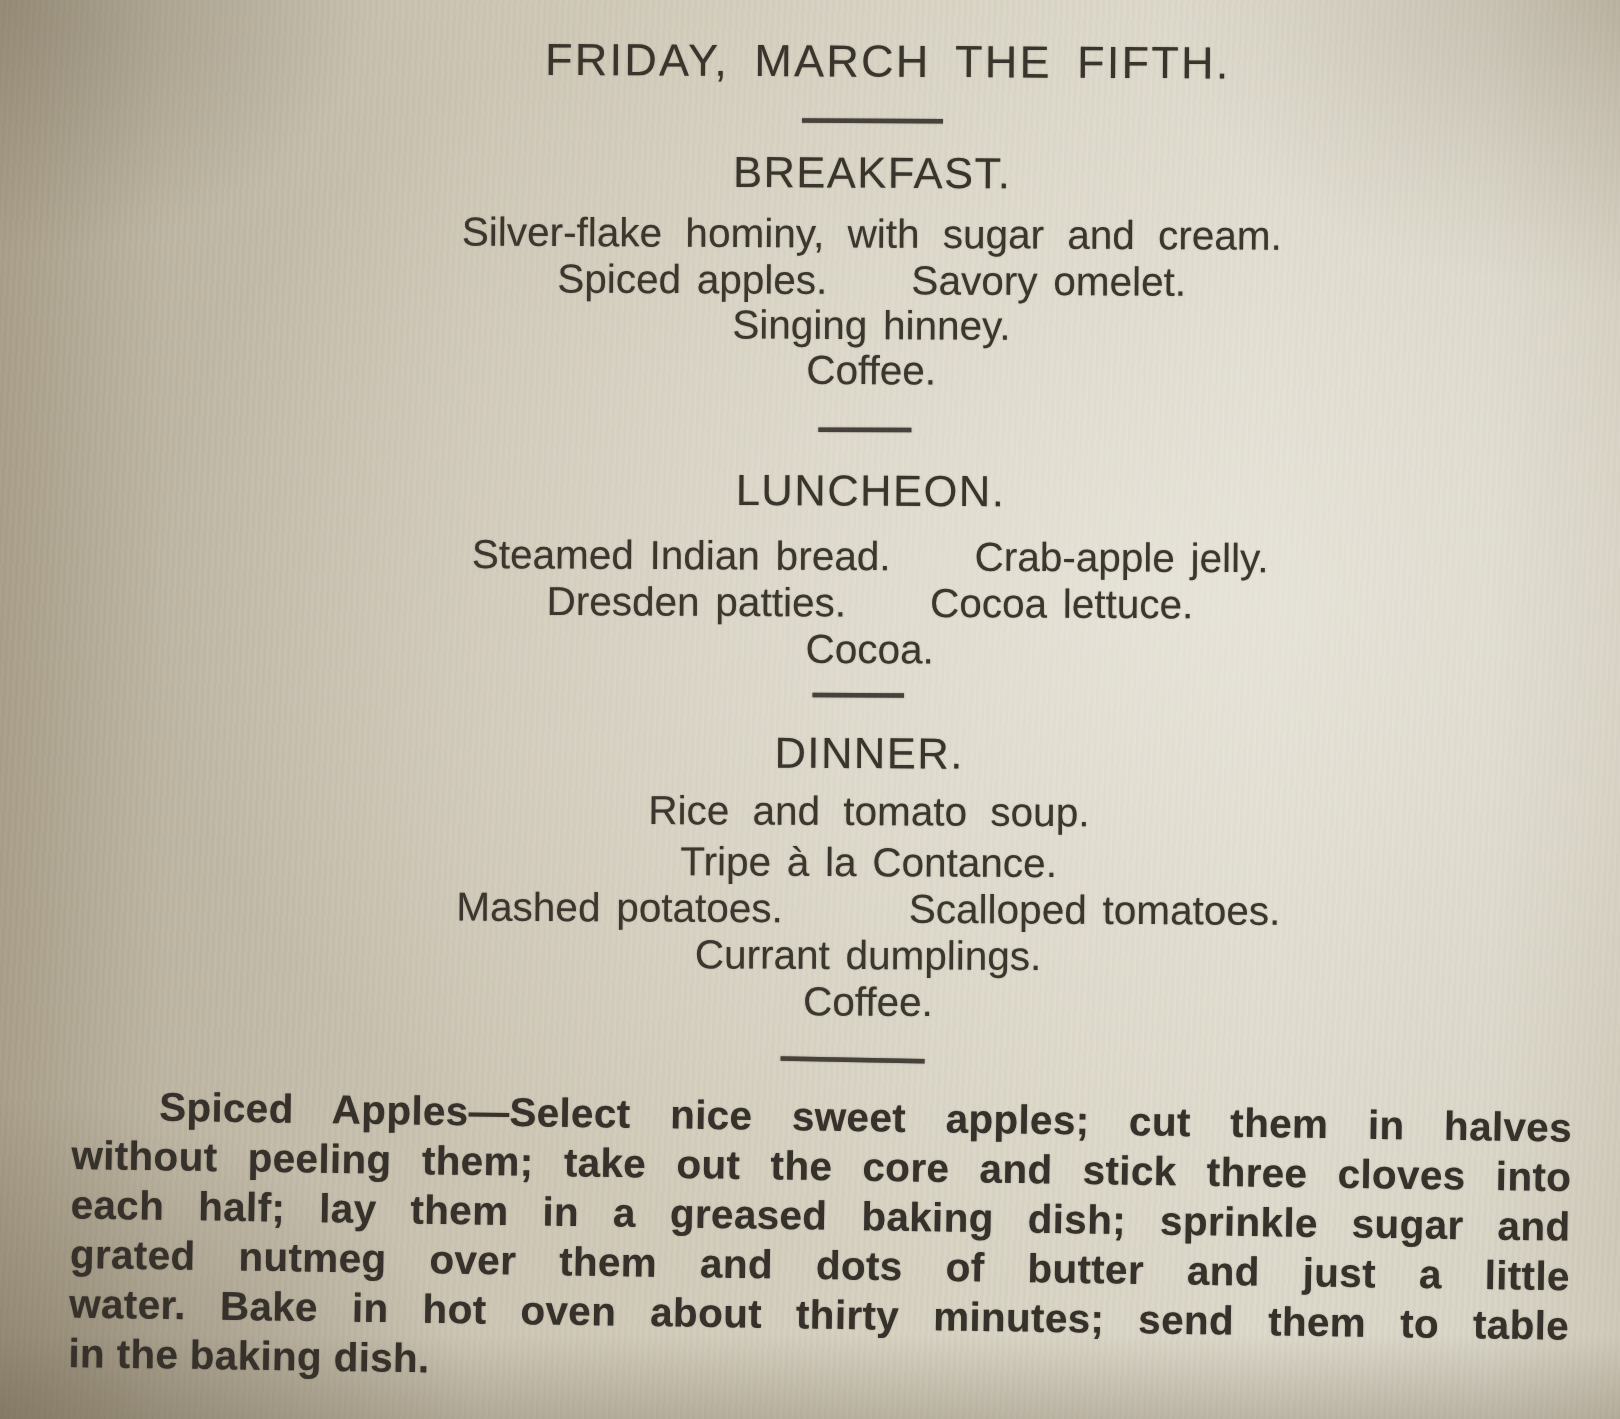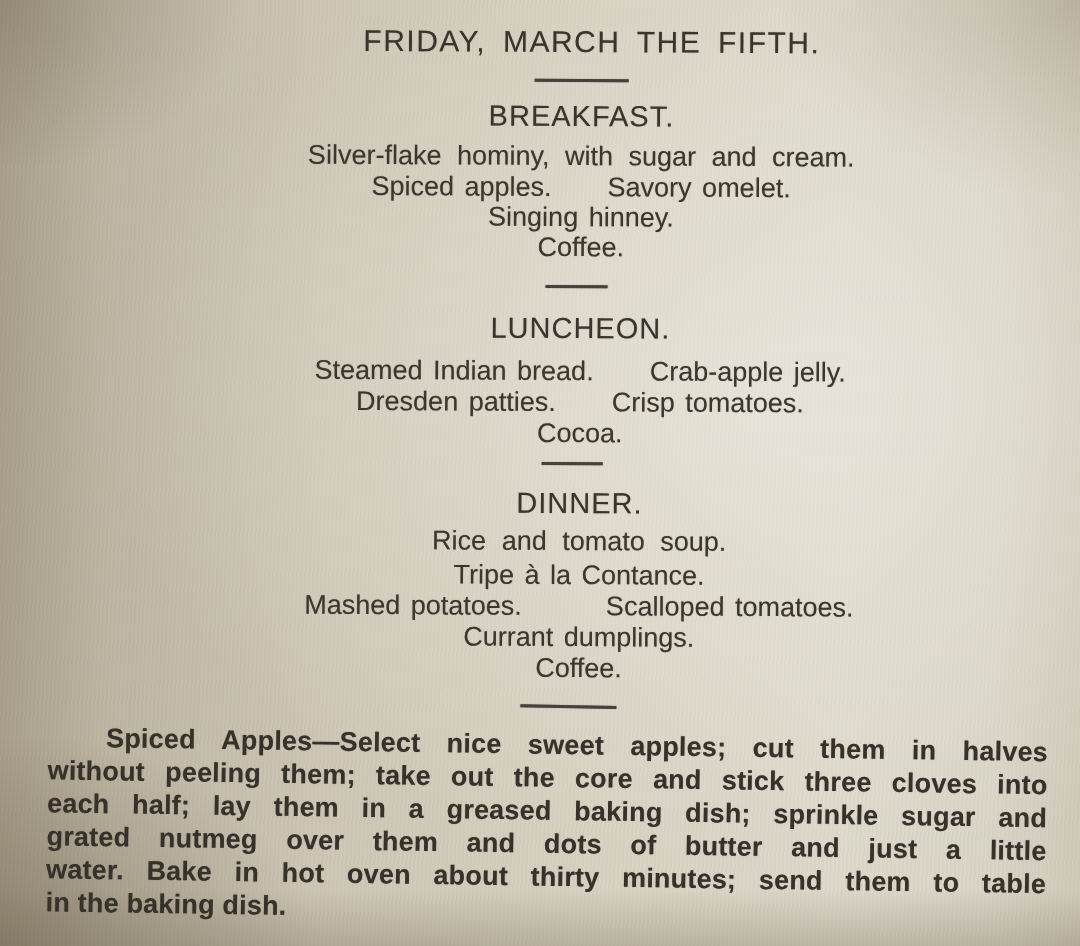--- a/index.html
+++ b/index.html
@@ -84,21 +84,21 @@
     <div class="meal-heading h-breakfast">BREAKFAST.</div>
     <div class="menu-line ws-wide b1">Silver-flake hominy, with sugar and cream.</div>
     <div class="menu-line b2"><span>Spiced apples.</span><span class="gap"></span><span>Savory omelet.</span></div>
     <div class="menu-line b3">Singing hinney.</div>
     <div class="menu-line b4">Coffee.</div>
 
     <div class="rule rule-2"></div>
 
     <div class="meal-heading h-luncheon">LUNCHEON.</div>
     <div class="menu-line l1"><span>Steamed Indian bread.</span><span class="gap"></span><span>Crab-apple jelly.</span></div>
-    <div class="menu-line l2"><span>Dresden patties.</span><span class="gap"></span><span>Crisp tomatoes.</span></div>
+    <div class="menu-line l2"><span>Dresden patties.</span><span class="gap"></span><span>Cocoa lettuce.</span></div>
     <div class="menu-line l3">Cocoa.</div>
 
     <div class="rule rule-3"></div>
 
     <div class="meal-heading h-dinner">DINNER.</div>
     <div class="menu-line ws-wide d1">Rice and tomato soup.</div>
     <div class="menu-line d2">Tripe à la Contance.</div>
     <div class="menu-line d3"><span>Mashed potatoes.</span><span class="gap-wide"></span><span>Scalloped tomatoes.</span></div>
     <div class="menu-line d4">Currant dumplings.</div>
     <div class="menu-line d5">Coffee.</div>

